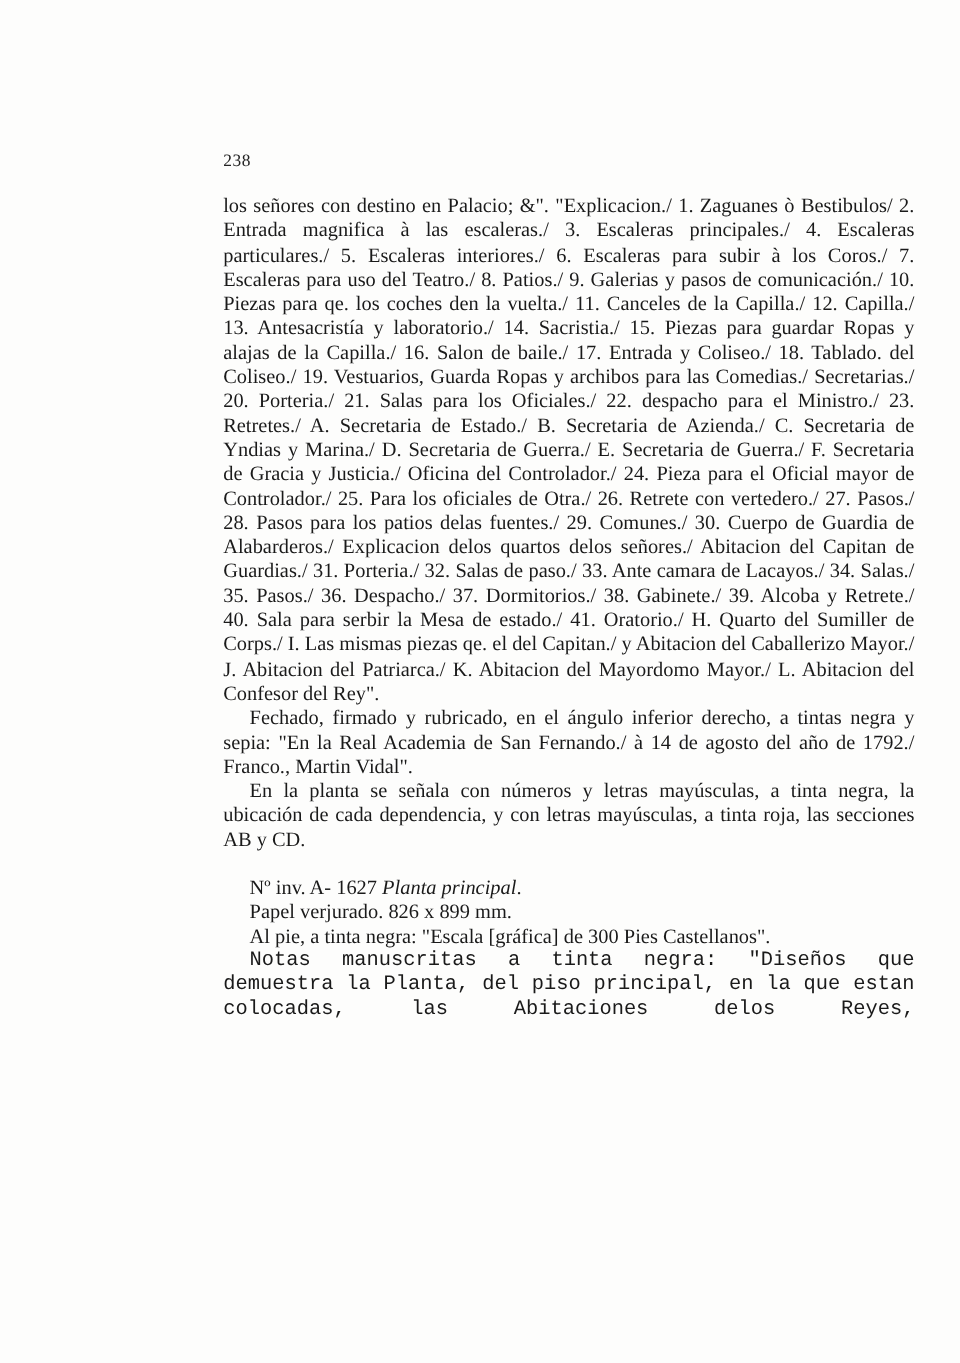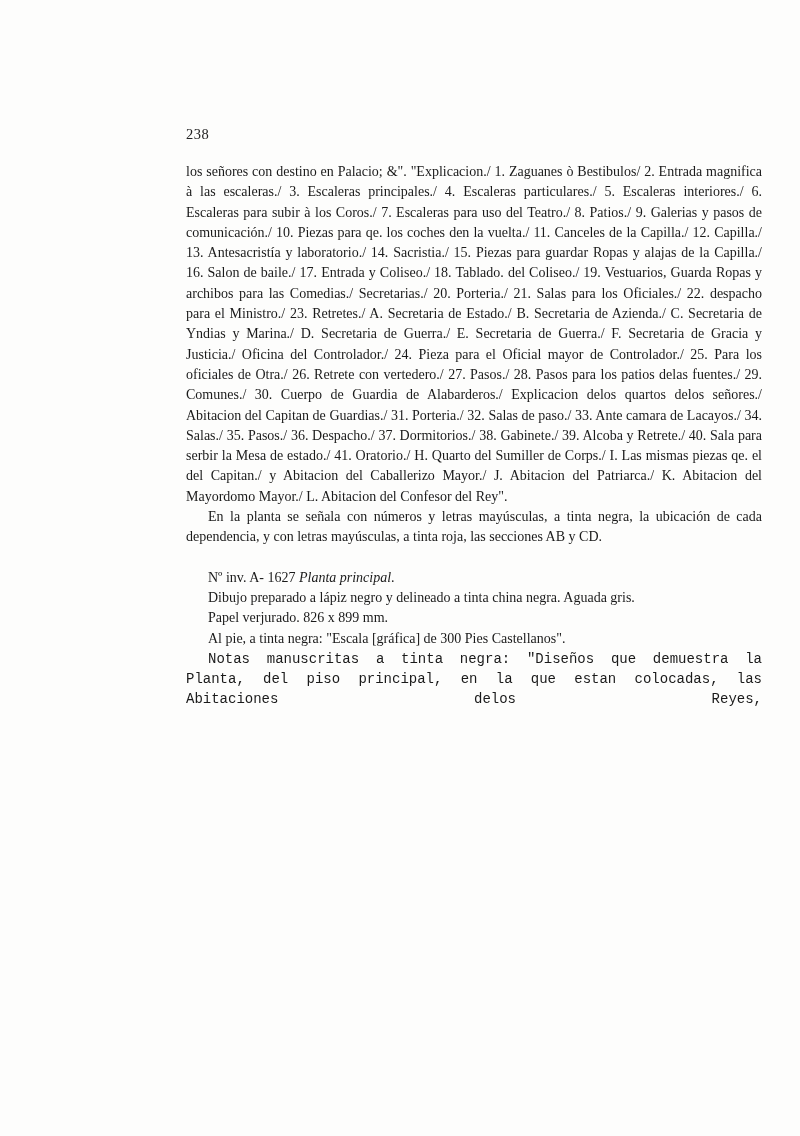--- a/index.html
+++ b/index.html
@@ -28,21 +28,21 @@
     white-space: nowrap;
   }
   .page-num {
     font-size: 14.5px;
     letter-spacing: 0.5px;
   }
   .head-title {
     margin-left: auto;
   }
   .text-block {
-    font-size: 14px;
+    font-size: 17px;
     line-height: 20.3px;
     text-align: justify;
   }
   p.para {
     margin: 0;
     padding: 0;
   }
   p.indent {
     text-indent: 22px;
   }
@@ -62,28 +62,28 @@
 <div class="page">
 
   <header class="running-head">
     <span class="page-num">238</span>
   </header>
 
   <main class="text-block">
 
     <p class="para">los señores con destino en Palacio; &amp;". "Explicacion./ 1. Zaguanes ò Bestibulos/ 2. Entrada magnifica à las escaleras./ 3. Escaleras principales./ 4. Escaleras particulares./ 5. Escaleras interiores./ 6. Escaleras para subir à los Coros./ 7. Escaleras para uso del Teatro./ 8. Patios./ 9. Galerias y pasos de comunicación./ 10. Piezas para qe. los coches den la vuelta./ 11. Canceles de la Capilla./ 12. Capilla./ 13. Antesacristía y laboratorio./ 14. Sacristia./ 15. Piezas para guardar Ropas y alajas de la Capilla./ 16. Salon de baile./ 17. Entrada y Coliseo./ 18. Tablado. del Coliseo./ 19. Vestuarios, Guarda Ropas y archibos para las Comedias./ Secretarias./ 20. Porteria./ 21. Salas para los Oficiales./ 22. despacho para el Ministro./ 23. Retretes./ A. Secretaria de Estado./ B. Secretaria de Azienda./ C. Secretaria de Yndias y Marina./ D. Secretaria de Guerra./ E. Secretaria de Guerra./ F. Secretaria de Gracia y Justicia./ Oficina del Controlador./ 24. Pieza para el Oficial mayor de Controlador./ 25. Para los oficiales de Otra./ 26. Retrete con vertedero./ 27. Pasos./ 28. Pasos para los patios delas fuentes./ 29. Comunes./ 30. Cuerpo de Guardia de Alabarderos./ Explicacion delos quartos delos señores./ Abitacion del Capitan de Guardias./ 31. Porteria./ 32. Salas de paso./ 33. Ante camara de Lacayos./ 34. Salas./ 35. Pasos./ 36. Despacho./ 37. Dormitorios./ 38. Gabinete./ 39. Alcoba y Retrete./ 40. Sala para serbir la Mesa de estado./ 41. Oratorio./ H. Quarto del Sumiller de Corps./ I. Las mismas piezas qe. el del Capitan./ y Abitacion del Caballerizo Mayor./ J. Abitacion del Patriarca./ K. Abitacion del Mayordomo Mayor./ L. Abitacion del Confesor del Rey".</p>
 
+    <p class="para indent">Fechado, firmado y rubricado, en el ángulo inferior derecho, a tintas negra y sepia: "En la Real Academia de San Fernando./ à 14 de agosto del año de 1792./ Franco., Martin Vidal".</p>
 
     <p class="para indent">En la planta se señala con números y letras mayúsculas, a tinta negra, la ubicación de cada dependencia, y con letras mayúsculas, a tinta roja, las secciones AB y CD.</p>
 
     <div class="para-gap"></div>
 
     <p class="para indent"><span>Nº inv. A- 1627 </span><i class="work-title">Planta principal</i><span>.</span></p>
 
-    <p class="para indent">Dibujo preparado a lápiz negro y delineado a tinta china negra. Aguada gris.</p>
 
     <p class="para indent">Papel verjurado. 826 x 899 mm.</p>
 
     <p class="para indent">Al pie, a tinta negra: "Escala [gráfica] de 300 Pies Castellanos".</p>
 
     <p class="para indent justify-last">Notas manuscritas a tinta negra: "Diseños que demuestra la Planta, del piso principal, en la que estan colocadas, las Abitaciones delos Reyes,</p>
 
   </main>
 
 </div>

